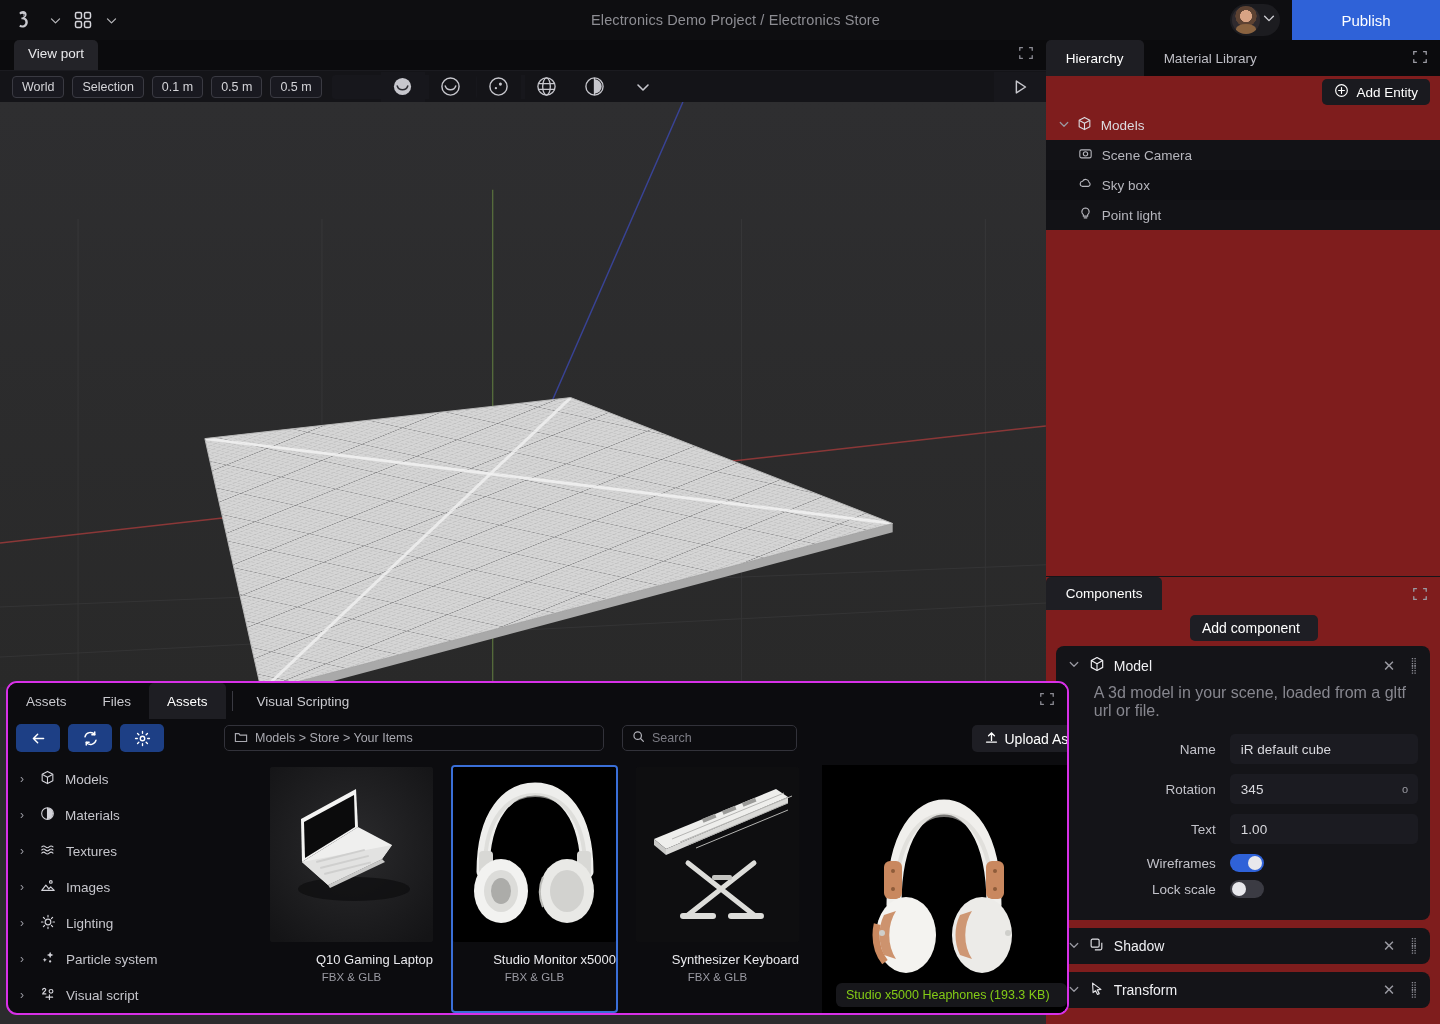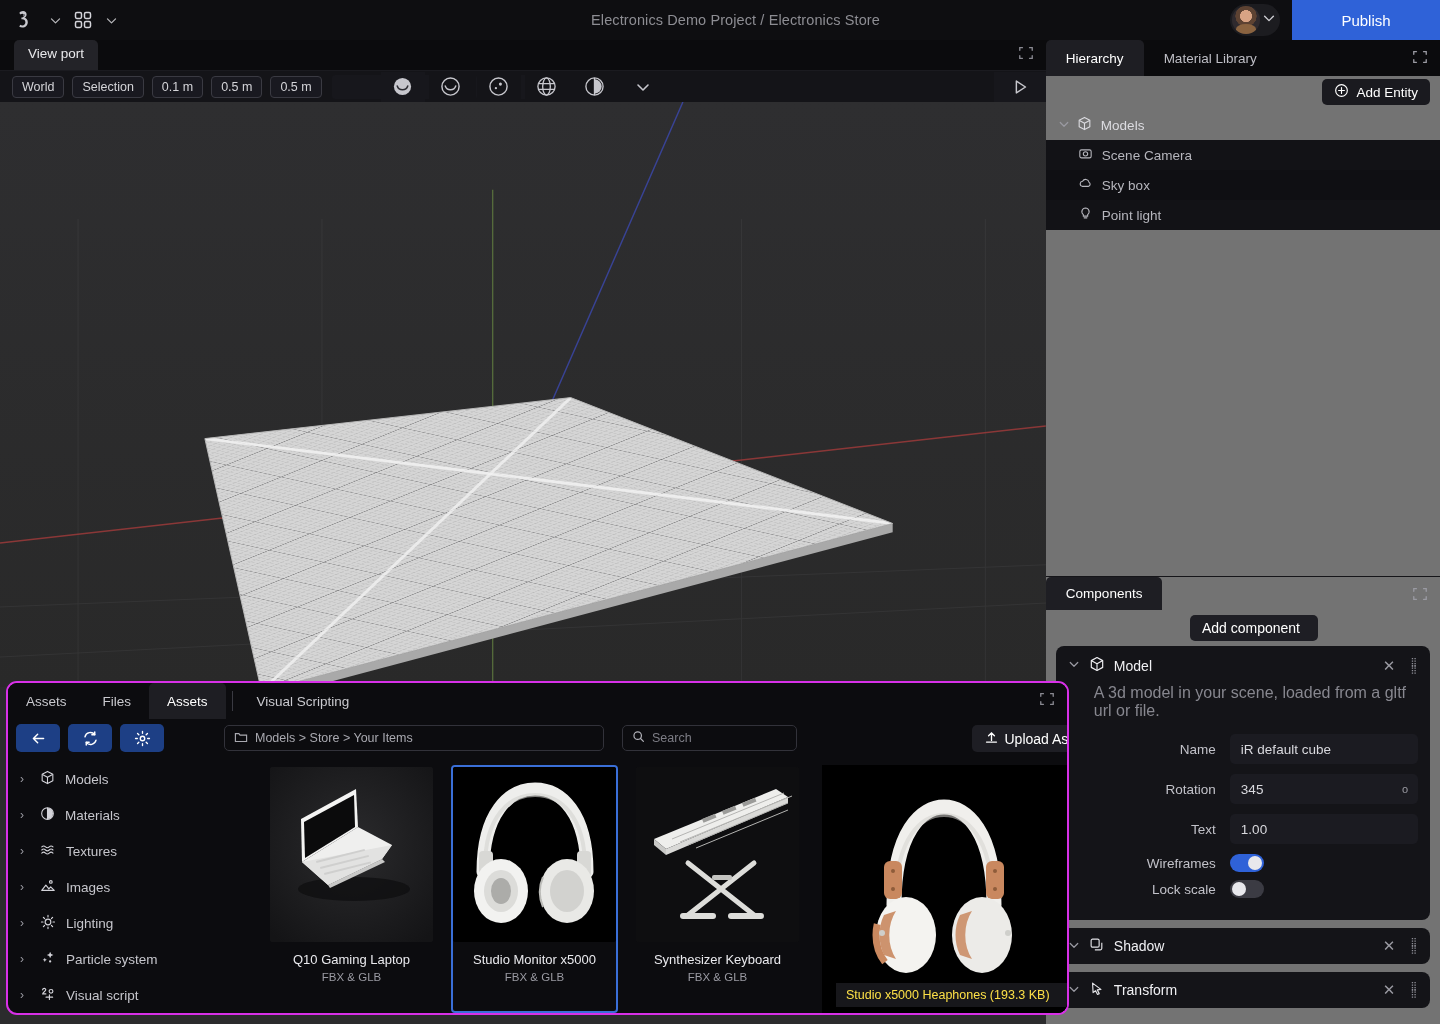--- a/index.html
+++ b/index.html
@@ -141,33 +141,33 @@
   .tree-row .caret { width: 10px; color: #9a9aa2; font-size: 12px; }
 
   .ap-grid { flex: 1; display: flex; padding: 8px 0 0 10px; gap: 16px; min-width: 0; }
   .asset-card { width: 167px; cursor: pointer; border-radius: 4px; padding: 2px; }
   .asset-card.selected { border: 2px solid #3a6fd8; padding: 0; }
   .asset-thumb {
     width: 163px; height: 175px; border-radius: 3px; overflow: hidden; position: relative;
     background: #151517;
   }
   .asset-card.selected .asset-thumb { background: #000; }
-  .asset-name { text-align: center; font-size: 13px; color: #eaeaee; margin-top: 10px; }
+  .asset-name { text-align: right; font-size: 13px; color: #eaeaee; margin-top: 10px; }
   .asset-fmt { text-align: center; font-size: 11.5px; color: #9a9aa2; margin-top: 4px; }
 
   .preview-pane {
     width: 245px; height: 100%; background: #000; position: relative; flex: none; margin-left: auto;
   }
   .preview-cap {
-    position: absolute; left: 14px; right: 0; bottom: 6px; font-size: 12.5px; color: #fde047;
-    background: #17171b; padding: 5px 10px; white-space: nowrap;
+    position: absolute; left: 14px; right: 0; bottom: 6px; font-size: 12.5px; color: #84cc16;
+    background: #17171b; padding: 5px 10px; white-space: nowrap; border-radius: 6px;
   }
 
   
-  .rightpanel { width: 404px; background: #737373; display: flex; flex-direction: column; min-width: 0; }
+  .rightpanel { width: 404px; background: #7f1d1d; display: flex; flex-direction: column; min-width: 0; }
   .rp-tabs { height: 36px; display: flex; align-items: stretch; position: relative; background: #0b0b0d; }
   .rp-tab { display: flex; align-items: center; padding: 0 20px; font-size: 13.5px; color: #bfbfc6; cursor: pointer; }
   .rp-tab.active { background: #1e1e23; color: #fff; border-radius: 5px 5px 0 0; }
   .rp-exp { position: absolute; right: 12px; top: 9px; cursor: pointer; }
 
   .rp-actionrow { height: 32px; display: flex; align-items: center; justify-content: flex-end; padding-right: 10px; }
   .add-entity {
     display: flex; align-items: center; gap: 7px; background: #1a1a1f; border-radius: 5px;
     padding: 4px 12px; font-size: 13.5px; color: #fff; cursor: pointer;
   }

